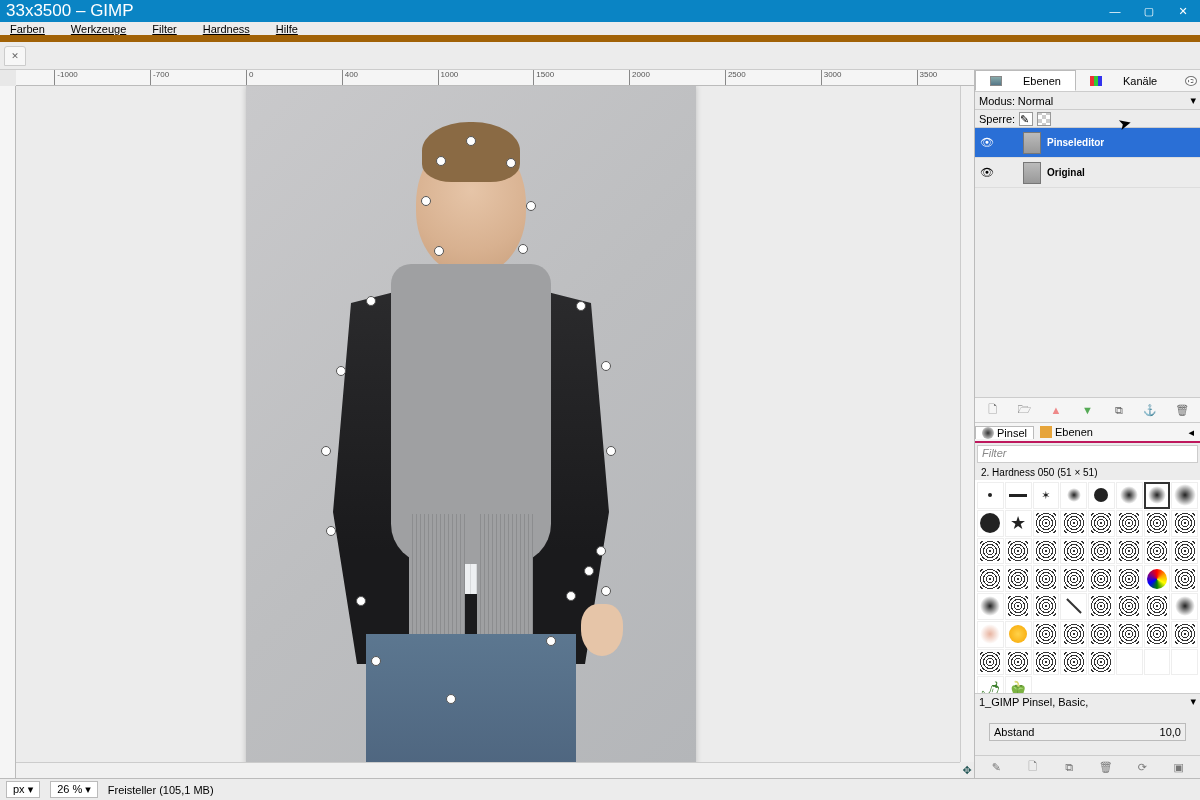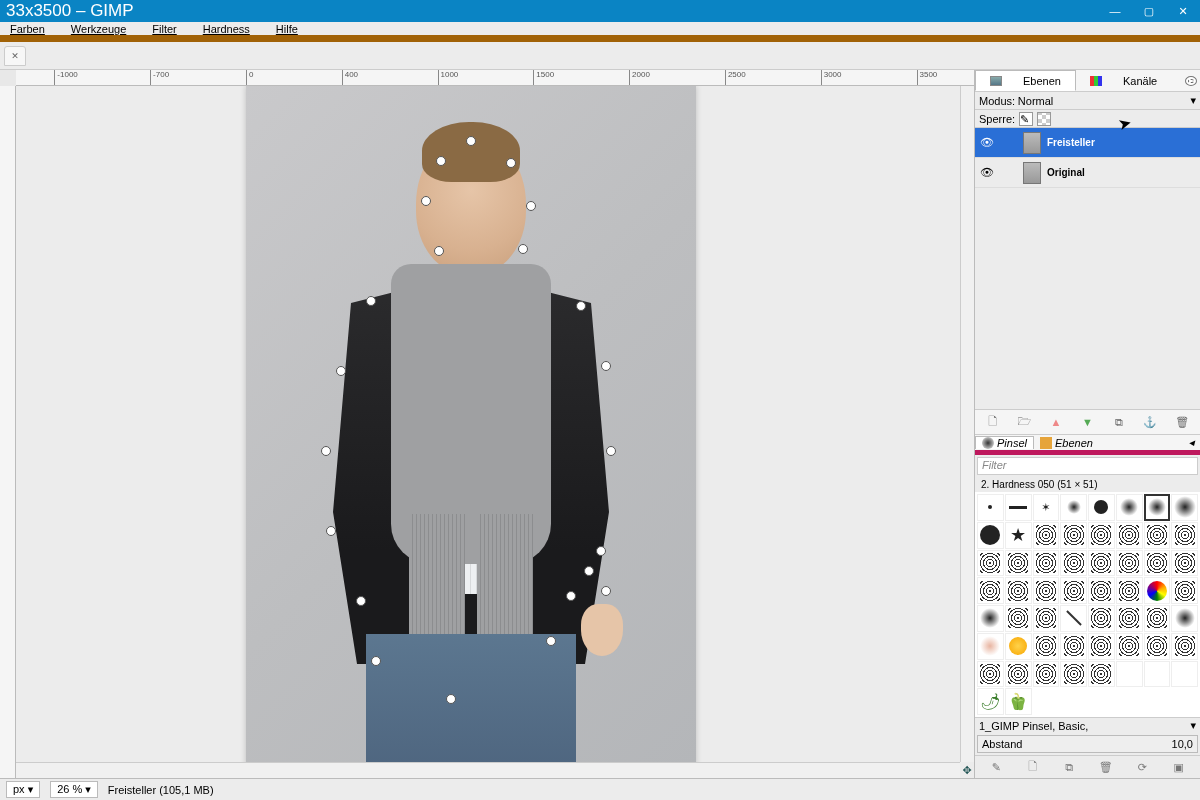--- a/index.html
+++ b/index.html
@@ -74,34 +74,34 @@
 .layer { display:flex; align-items:center; height:30px; border-bottom:1px solid #ddd; padding:0 4px; gap:6px; }
 .layer.selected { background:#2a6fd6; color:#fff; }
 .eye { width:16px; text-align:center; }
 .link { width:16px; }
 .thumb { width:18px; height:22px; background:linear-gradient(#bbb,#999); border:1px solid #777; }
 .layer-name { font-weight:bold; font-size:10px; }
 
 .layer-btns { display:flex; justify-content:space-around; padding:4px 2px; border-top:1px solid #ccc; border-bottom:1px solid #ccc; background:#f5f5f5; }
 .layer-btns div { width:16px; height:16px; color:#666; display:flex; align-items:center; justify-content:center; }
 
-.brush-tabs { display:flex; align-items:center; height:20px; border-bottom:5px solid #be185d; background:#f5f5f5;font-style:italic; }
+.brush-tabs { display:flex; align-items:center; height:20px; border-bottom:2px solid #be185d; background:#f5f5f5; }
 .brush-tabs .bt { display:flex; align-items:center; gap:3px; padding:0 6px; }
 .brush-tabs .bt.active { background:#fff; border:1px solid #bbb; border-bottom:none; }
 .bt .sw { width:12px; height:12px; }
 .filter-row { height:18px; border:1px solid #ccc; margin:2px; padding:1px 4px; font-style:italic; color:#888; background:#fff; }
 .brush-name { padding:2px 6px; font-size:10px; }
 .brush-grid { flex:1; overflow:auto; padding:2px; display:grid; grid-template-columns:repeat(8, 1fr); gap:1px; background:#fff; }
 .brush-grid .b { aspect-ratio:1; background:#fff; display:flex; align-items:center; justify-content:center; border:1px solid #eee; }
 .brush-grid .b.sel { border:2px solid #333; }
 .b .dot { background:#222; border-radius:50%; }
 .b .fuzz { background:radial-gradient(circle,#222 0%, rgba(0,0,0,0) 70%); border-radius:50%; }
 .b .tex { background:repeating-radial-gradient(circle,#333 0 1px, transparent 1px 3px); }
 .brush-footer { height:16px; border-top:1px solid #ccc; padding:0 4px; font-size:10px; display:flex; align-items:center; }
-.spacing-row { display:flex; align-items:center; height:18px; border:1px solid #bbb; margin:2px; padding:0 4px; background:#eee; }
+.spacing-row { display:flex; align-items:center; height:18px; border:1px solid #bbb; margin:14px; padding:0 4px; background:#eee; }
 .spacing-row .val { margin-left:auto; }
 .brush-btns { display:flex; justify-content:space-around; padding:3px; border-top:1px solid #ccc; }
 .brush-btns div { width:16px; height:16px; color:#777; display:flex; align-items:center; justify-content:center; }
 
 .flexfill { flex:1; }
 
 
 .statusbar { height:22px; background:#ececec; border-top:1px solid #bbb; display:flex; align-items:center; padding:0 6px; gap:10px; font-size:10px; }
 .statusbar .sel { border:1px solid #bbb; padding:1px 6px; background:#fff; }
 
@@ -223,21 +223,21 @@
       <span>Sperre:</span>
       <span class="sq">✎</span>
       <span class="sq chk"></span>
     </div>
 
     <div class="layer-list">
       <div class="layer selected">
         <span class="eye">👁</span>
         <span class="link"></span>
         <span class="thumb"></span>
-        <span class="layer-name">Freisteller</span>
+        <span class="layer-name">Pinseleditor</span>
       </div>
       <div class="layer">
         <span class="eye">👁</span>
         <span class="link"></span>
         <span class="thumb"></span>
         <span class="layer-name">Original</span>
       </div>
     </div>
 
     <div class="flexfill"></div>

